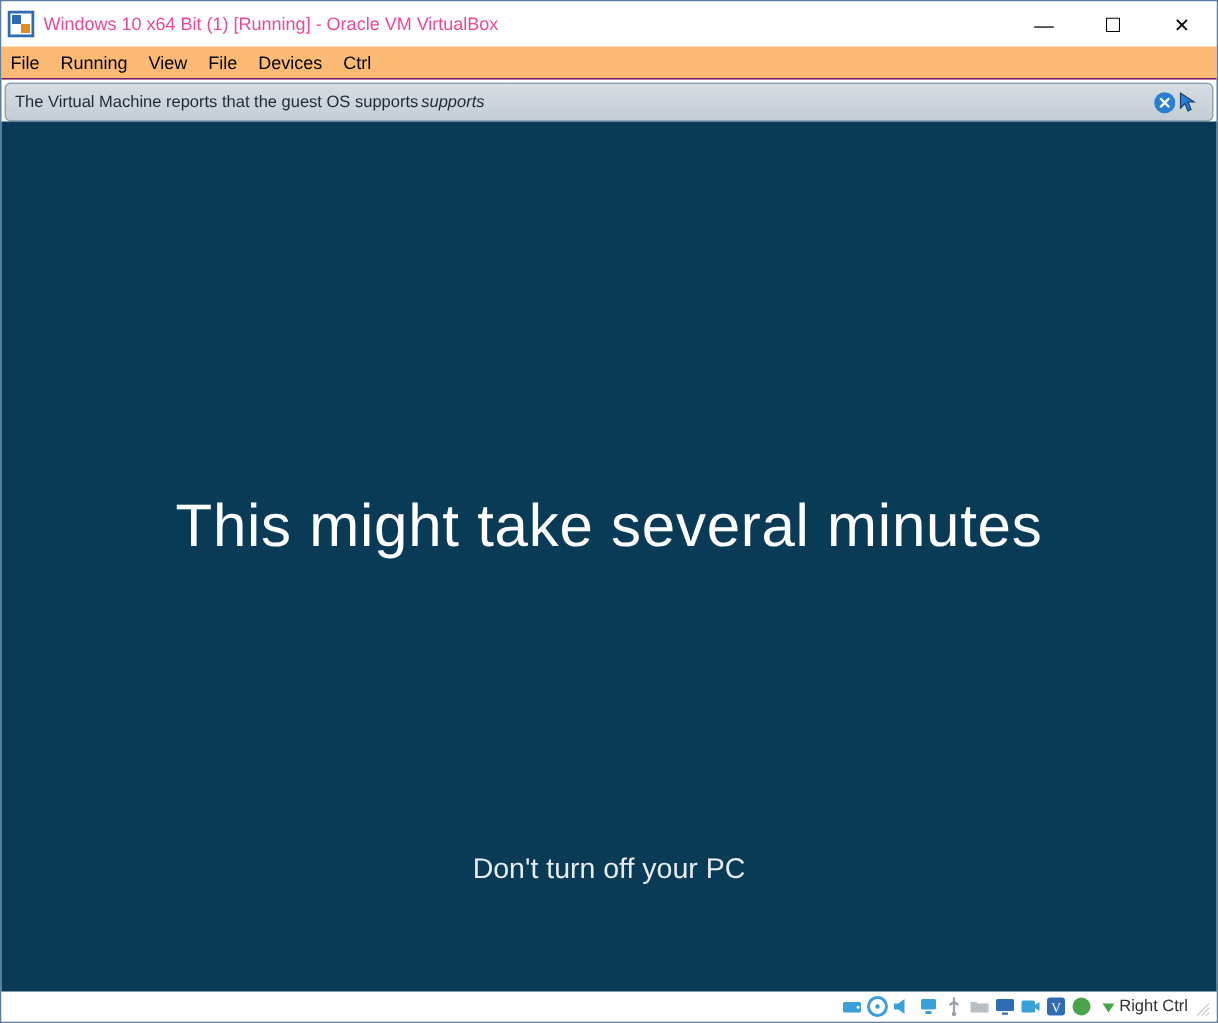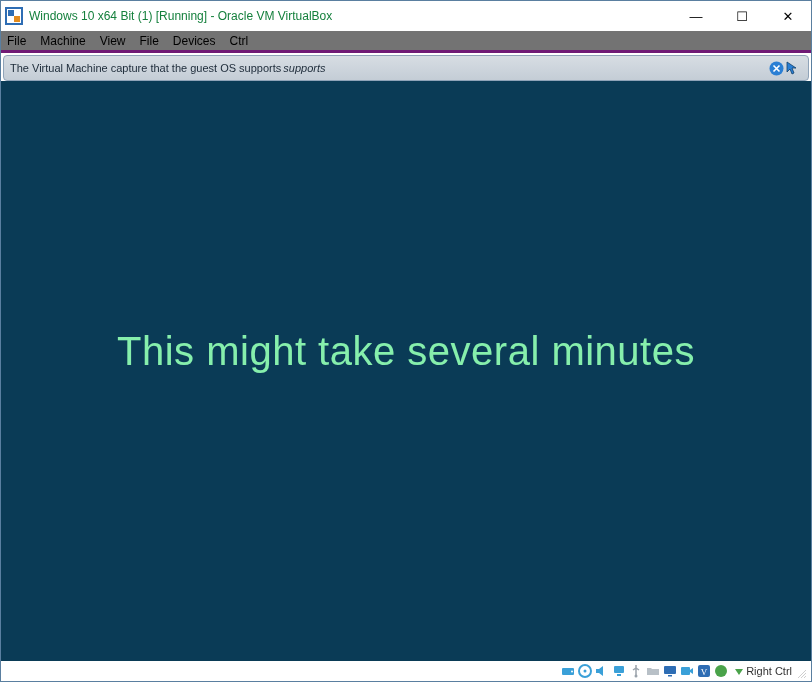--- a/index.html
+++ b/index.html
@@ -1,32 +1,32 @@
 <!DOCTYPE html>
 <html><head>
 <meta charset="utf-8">
 <style>
   * { box-sizing: border-box; margin: 0; padding: 0; }
   html, body { width: 812px; height: 682px; font-family: "Segoe UI", Tahoma, sans-serif; background: #fff; overflow: hidden; }
   .window { width: 812px; height: 682px; display: flex; flex-direction: column; border: 1px solid #5a7fa0; }
   .titlebar { height: 30px; background: #fff; display: flex; align-items: center; padding-left: 4px; }
   .titlebar .app-icon { width: 18px; height: 18px; margin-right: 6px; display:inline-block;}
-  .titlebar .title { font-size: 12px; color: #15803d; flex: 1; }
+  .titlebar .title { font-size: 12px; color: #ec4899; flex: 1; }
   .win-controls { display: flex; height: 100%; }
   .win-btn { width: 46px; height: 30px; display: flex; align-items: center; justify-content: center; font-size: 13px; cursor: pointer; color:#000;}
-  .menubar { height: 22px; background: #737373; display: flex; align-items: center; padding: 0 6px; gap: 14px; border-bottom: 3px solid #701a75;}
+  .menubar { height: 22px; background: #fdba74; display: flex; align-items: center; padding: 0 6px; gap: 14px; border-bottom: 1px solid #701a75;}
   .menubar .menu-item { font-size: 12px; color: #000; cursor: pointer; }
   .infobar { background: linear-gradient(#d7dde3,#c4cdd6); border: 1px solid #8fa3b8; border-radius: 4px; margin: 2px 2px 0 2px; height: 26px; display: flex; align-items: center; padding: 0 6px; font-size: 11px; color: #1c2a38; gap:2px;}
   .infobar .bold { font-weight: bold; }
   .infobar .italic { font-style: italic; }
   .infobar .filler { flex:1; }
   .infobar .info-close { width:16px; height:16px; cursor:pointer; display:flex; align-items:center; justify-content:center;}
   .infobar .info-arrow { width:16px; height:16px; cursor:pointer; display:flex; align-items:center; justify-content:center;}
   .guest { flex: 1; background: #0a3b56; position: relative; display:flex; flex-direction:column; align-items:center; justify-content:center; color:#fff;}
-  .guest .main-msg { font-size: 40px; font-weight: 300; letter-spacing: 0.5px; color: #86efac; margin-top: -40px;}
+  .guest .main-msg { font-size: 40px; font-weight: 300; letter-spacing: 0.5px; color: #ffffff; margin-top: -40px;}
   .guest .sub-msg { position:absolute; bottom:70px; font-size:19px; font-weight:300; color:#e6ecef;}
   .statusbar { height: 20px; background: #fff; display: flex; align-items: center; justify-content: flex-end; padding: 0 4px; gap:1px;}
   .status-icon { width:16px; height:16px; display:flex; align-items:center; justify-content:center; cursor:pointer; border-radius:2px;}
   .hostkey { font-size: 11px; color:#333; padding: 0 2px 0 4px; display:flex; align-items:center; gap:2px;}
   .resize-grip { width:12px; height:12px; cursor:nwse-resize; opacity:0.4; }
 </style>
 </head>
 <body>
 
 <div class="window">
@@ -49,46 +49,47 @@
           <span>☐</span>
         </div>
       <div class="win-btn">
           <span>✕</span>
         </div>
     </div>
   </div>
 
   <div class="menubar">
     <span class="menu-item">File</span>
-    <span class="menu-item">Machine</span>
+    <span class="menu-item">Running</span>
     <span class="menu-item">View</span>
     <span class="menu-item">File</span>
     <span class="menu-item">Devices</span>
     <span class="menu-item">Ctrl</span>
   </div>
 
   <div class="infobar">
-    <span>The Virtual Machine capture that the guest OS supports </span>
+    <span>The Virtual Machine reports that the guest OS supports </span>
     <span class="italic">supports</span>
     <span class="filler"></span>
     <span class="info-close">
       <svg width="15" height="15" viewBox="0 0 15 15">
           <circle cx="7.5" cy="7.5" r="7" fill="#2a7fd4"></circle>
           <path d="M4.5 4.5 L10.5 10.5 M10.5 4.5 L4.5 10.5" stroke="#fff" stroke-width="1.6"></path>
         </svg>
     </span>
     <span class="info-arrow">
       <svg width="16" height="15" viewBox="0 0 16 15">
           <path d="M1 1 L1 11 L4 8 L6 13 L8 12 L6 7 L10 7 Z" fill="#2a7fd4" stroke="#10406b" stroke-width="0.8"></path>
         </svg>
     </span>
   </div>
 
   <div class="guest">
     <div class="main-msg">This might take several minutes</div>
+    <div class="sub-msg">Don't turn off your PC</div>
   </div>
 
   <div class="statusbar">
     <span class="status-icon">
       <svg width="16" height="16" viewBox="0 0 16 16">
           <rect x="2" y="5" width="12" height="7" rx="1" fill="#3aa0d8"></rect>
           <circle cx="12" cy="8.5" r="1" fill="#fff"></circle>
         </svg>
     </span>
     <span class="status-icon">

